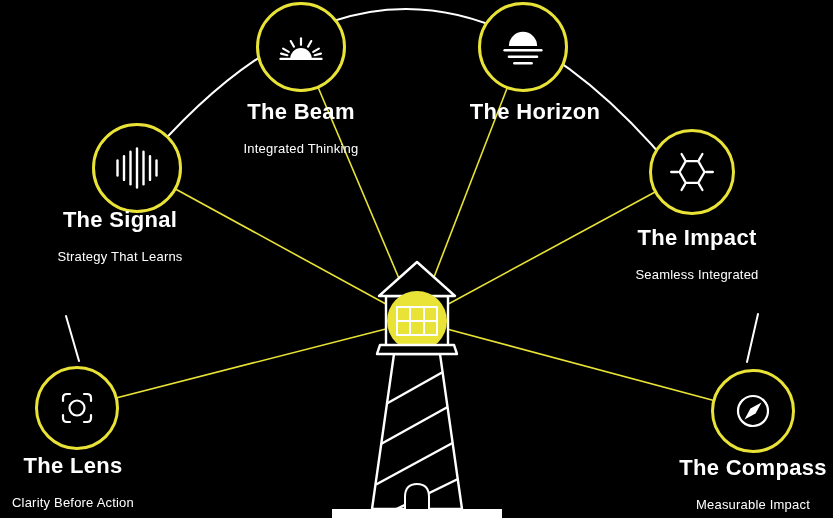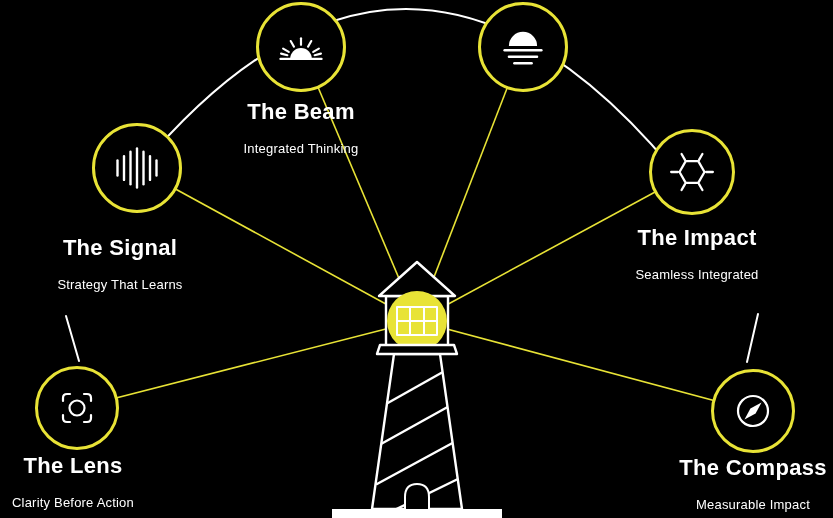--- a/index.html
+++ b/index.html
@@ -90,21 +90,21 @@
           <line x1="-18" y1="-7" x2="-18" y2="7"></line>
           <line x1="-12" y1="-11" x2="-12" y2="11"></line>
           <line x1="-6" y1="-15" x2="-6" y2="15"></line>
           <line x1="0" y1="-18" x2="0" y2="18"></line>
           <line x1="6" y1="-15" x2="6" y2="15"></line>
           <line x1="12" y1="-11" x2="12" y2="11"></line>
           <line x1="18" y1="-7" x2="18" y2="7"></line>
         </g>
       </svg>
     </div>
-    <div class="labels" style="left:20px;top:236px;width:200px">
+    <div class="labels" style="left:20px;top:208px;width:200px">
       <div class="title">The Signal</div>
       <div class="subtitle">Strategy That Learns</div>
     </div>
   </div>
 
   <div>
     <div class="circle" style="left:256px;top:2px;width:90px;height:90px">
       <svg class="icon" width="52" height="52" viewBox="-24 -24 48 48">
         <g stroke="var(--line)" stroke-width="2" stroke-linecap="round" fill="none">
           <line x1="-19" y1="11" x2="19" y2="11"></line>
@@ -130,20 +130,21 @@
       <svg class="icon" width="52" height="52" viewBox="-24 -24 48 48">
         <g stroke="var(--line)" stroke-width="2.2" stroke-linecap="round">
           <path d="M -13 -1 A 13 13 0 0 1 13 -1 Z" fill="var(--line)" stroke="none"></path>
           <line x1="-17" y1="3" x2="17" y2="3"></line>
           <line x1="-13" y1="9" x2="13" y2="9"></line>
           <line x1="-8" y1="15" x2="8" y2="15"></line>
         </g>
       </svg>
     </div>
     <div class="labels" style="left:435px;top:100px;width:200px">
+      <div class="title">The Horizon</div>
     </div>
   </div>
 
   <div>
     <div class="circle" style="left:649px;top:129px;width:86px;height:86px">
       <svg class="icon" width="50" height="50" viewBox="-24 -24 48 48">
         <g stroke="var(--line)" stroke-width="2.2" fill="none" stroke-linecap="round" stroke-linejoin="round">
           <polygon points="12,0 6,10.39 -6,10.39 -12,0 -6,-10.39 6,-10.39"></polygon>
           <line x1="13.5" y1="0" x2="20" y2="0"></line>
           <line x1="6.75" y1="11.69" x2="10" y2="17.32"></line>

